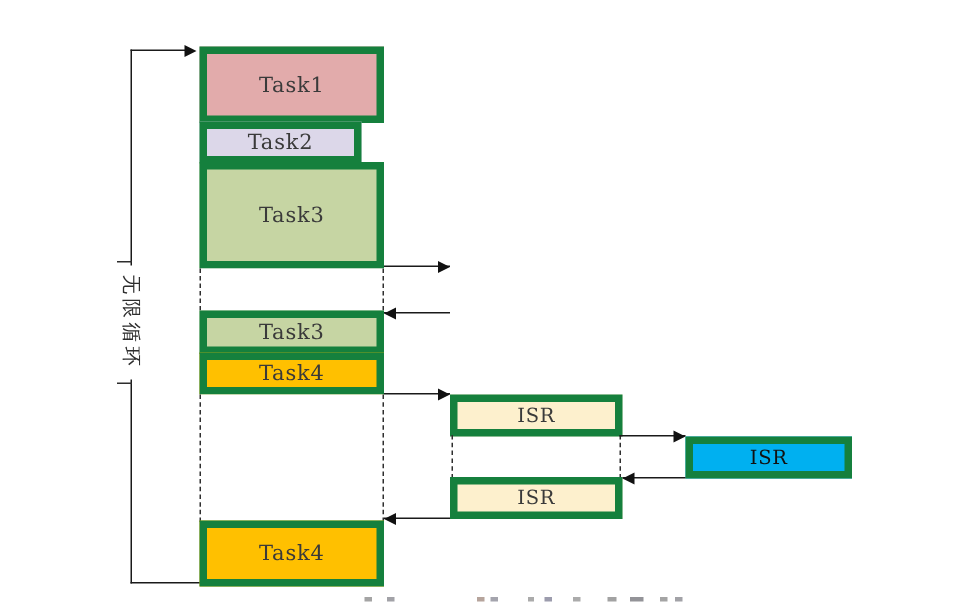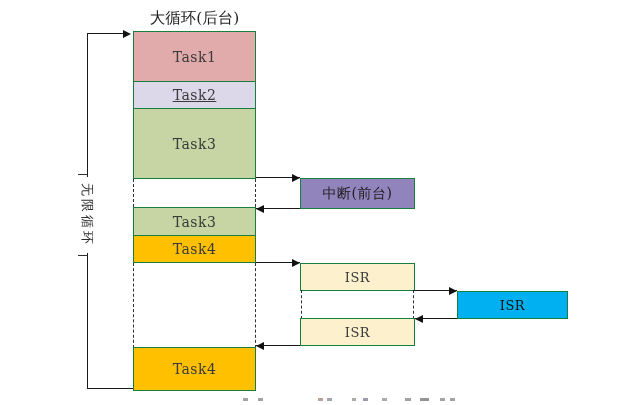--- a/index.html
+++ b/index.html
@@ -1,21 +1,21 @@
 <!DOCTYPE html>
 <html><head>
 <meta charset="utf-8">
 <style>
   html,body{margin:0;padding:0;background:#ffffff;}
   .canvas{
     position:relative;width:641px;height:405px;background:#ffffff;overflow:hidden;
     font-family:"DejaVu Serif","Liberation Serif",serif;
   }
   .block{
-    position:absolute;box-sizing:border-box;border:1px solid #15803d;
+    position:absolute;box-sizing:border-box;border:5px solid #15803d;
     display:flex;align-items:center;justify-content:center;
     font-size:14px;color:#3a3a3a;letter-spacing:0.5px;
   }
   .gap{
     position:absolute;box-sizing:border-box;background:#ffffff;
     border-left:1px dashed #2f2f2f;border-right:1px dashed #2f2f2f;
   }
   .hline{position:absolute;height:1px;background:#1a1a1a;}
   .vline{position:absolute;width:1px;background:#1a1a1a;}
   .dashv{position:absolute;width:0;border-left:1px dashed #2f2f2f;}
@@ -30,54 +30,50 @@
     padding:2px 6px;white-space:nowrap;
   }
   .tick{position:absolute;width:10px;height:1px;background:#2d2d2d;}
   .frag{position:absolute;height:3px;opacity:0.55;}
 </style>
 </head>
 <body>
 
 <div class="canvas">
 
-  <div class="caption-label" style="left:133px;top:8px;width:123px;font-size:15.5px;">大循环(后台)</div>
 
   <div class="vline" style="left:87px;top:33px;height:356px;"></div>
   <div class="hline" style="left:87px;top:33px;width:37px;"></div>
   <div class="arr r" style="left:123px;top:30px;"></div>
   <div class="hline" style="left:87px;top:388px;width:47px;"></div>
   <div class="tick" style="left:78px;top:174px;"></div>
   <div class="tick" style="left:78px;top:255px;"></div>
   <div class="loop-label">无限循环</div>
 
   <div class="block" style="left: 133px; top: 31px; width: 123px; height: 51px; background-color: rgb(226, 171, 171);">
     <span>Task1</span>
   </div>
-  <div class="block" style="left: 133px; top: 81px; width: 123px; height: 28px; background-color: rgb(220, 215, 233); text-decoration: underline;">
+  <div class="block" style="left: 133px; top: 81px; width: 108px; height: 28px; background-color: rgb(220, 215, 233);">
     <span>Task2</span>
   </div>
   <div class="block" style="left: 133px; top: 108px; width: 123px; height: 71px; background-color: rgb(198, 213, 163);">
     <span>Task3</span>
   </div>
   <div class="gap" style="left:133px;top:179px;width:123px;height:28px;"></div>
   <div class="block" style="left: 133px; top: 207px; width: 123px; height: 29px; background-color: rgb(198, 213, 163);">
     <span>Task3</span>
   </div>
   <div class="block" style="left: 133px; top: 235px; width: 123px; height: 28px; background-color: rgb(255, 192, 0);">
     <span>Task4</span>
   </div>
   <div class="gap" style="left:133px;top:263px;width:123px;height:85px;"></div>
   <div class="block" style="left: 133px; top: 347px; width: 123px; height: 44px; background-color: rgb(255, 192, 0);">
     <span>Task4</span>
   </div>
 
-  <div class="block" style="left: 300px; top: 178px; width: 115px; height: 31px; color: rgb(29, 29, 29); background-color: rgb(145, 132, 189);">
-    <span>中断(前台)</span>
-  </div>
 
   <div class="block" style="left: 300px; top: 263px; width: 115px; height: 28px; font-size: 13px; background-color: rgb(253, 240, 205);">
     <span>ISR</span>
   </div>
   <div class="dashv" style="left:301px;top:290px;height:29px;"></div>
   <div class="dashv" style="left:413px;top:290px;height:29px;"></div>
   <div class="block" style="left: 300px; top: 318px; width: 115px; height: 28px; font-size: 13px; background-color: rgb(253, 240, 205);">
     <span>ISR</span>
   </div>
 

